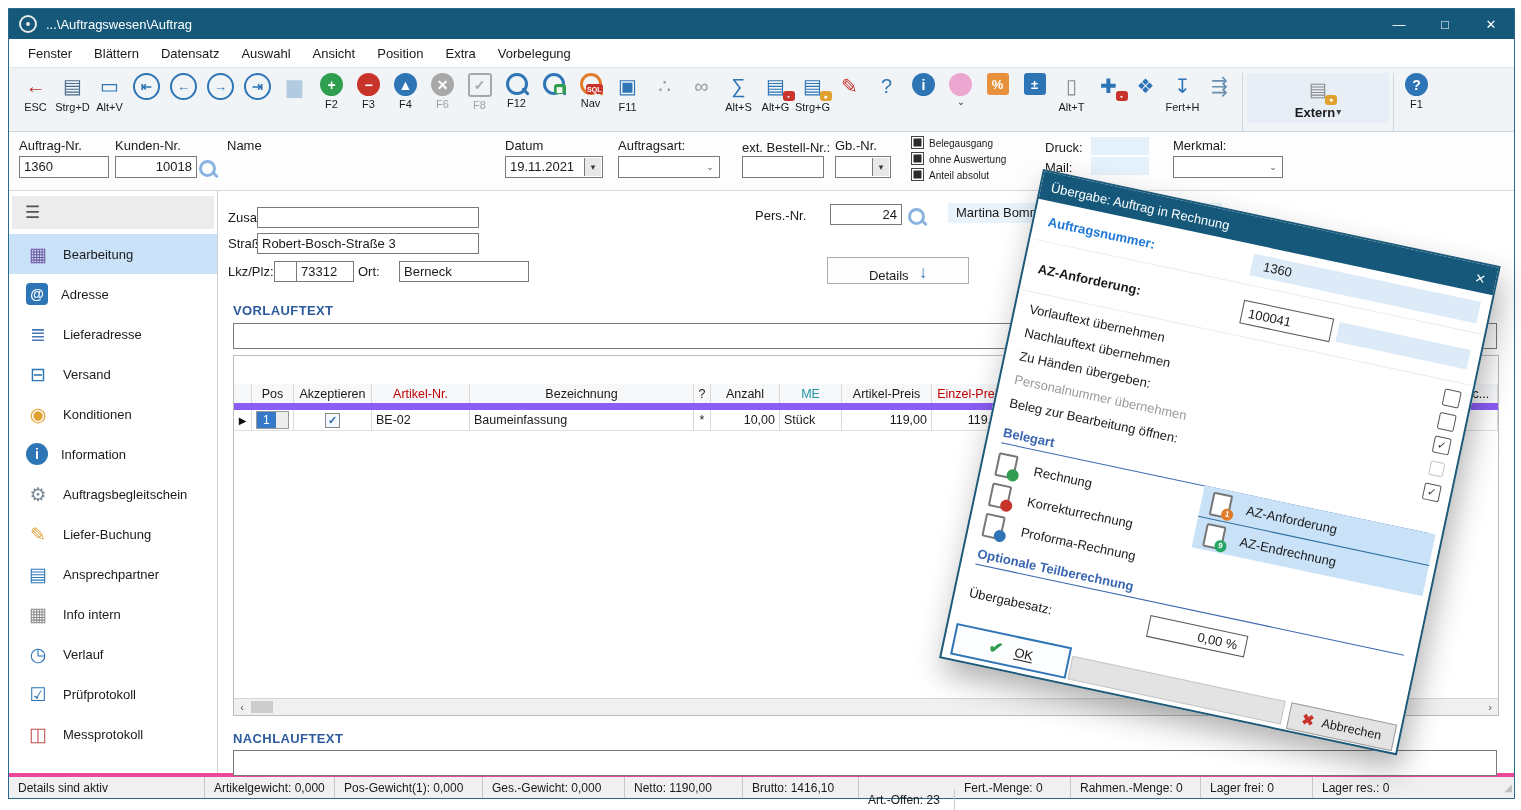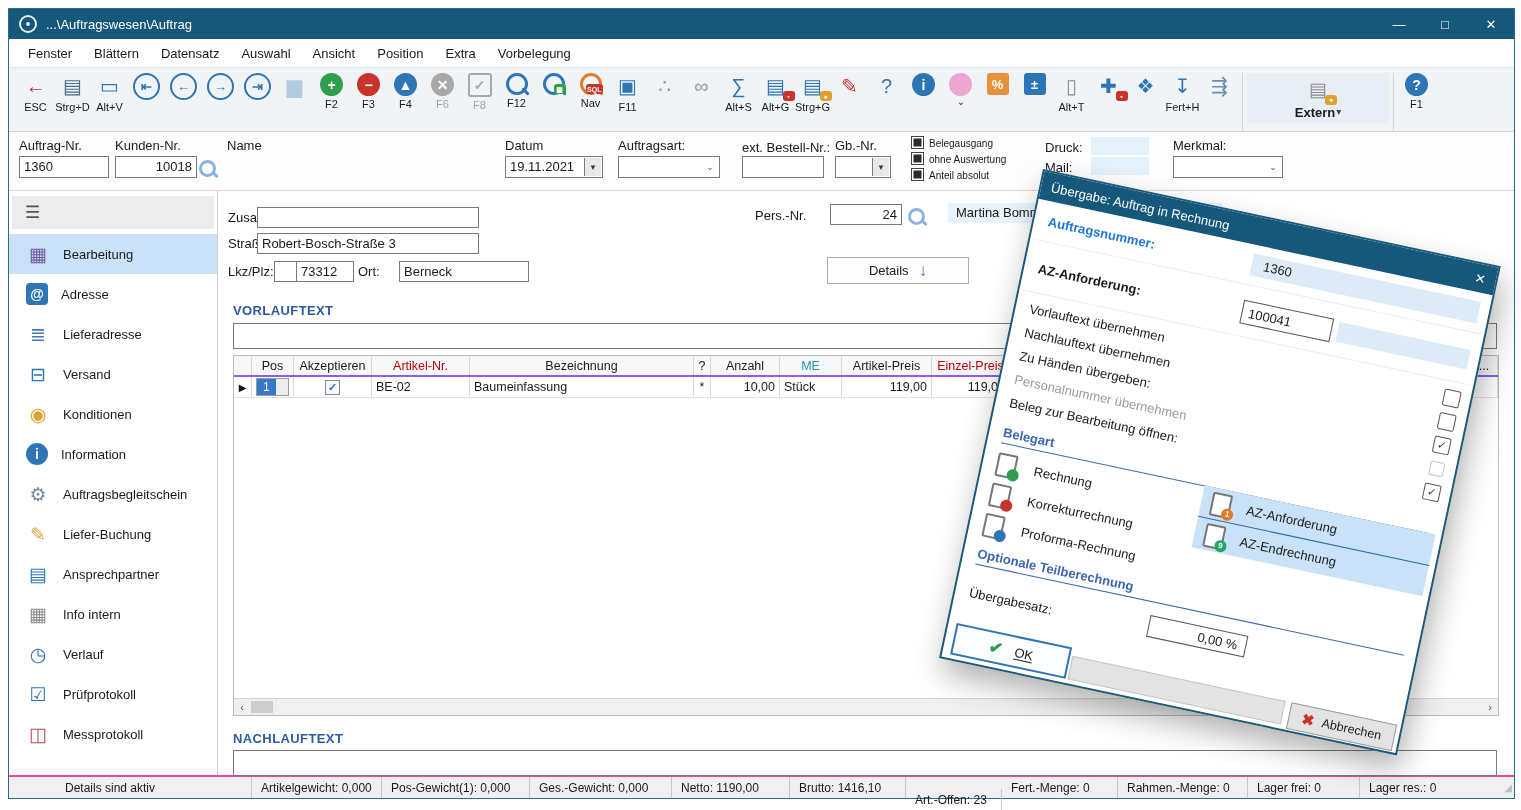--- a/index.html
+++ b/index.html
@@ -55,43 +55,43 @@
   .burger-row{height:33px;background:#ececec;margin:2px 3px 5px 3px;display:flex;align-items:center;padding-left:13px;}
   .burger{font-size:17px;color:#555;}
   .sb-item{height:40px;display:flex;align-items:center;padding-left:17px;font-size:13px;}
   .sb-item.selected{background:#c9e2f8;}
   .sb-ico{width:24px;height:24px;margin-right:13px;display:flex;align-items:center;justify-content:center;font-size:19px;flex:0 0 auto;}
   .sb-ico.badge-bg{border-radius:4px;color:#fff;font-size:14px;font-weight:bold;width:22px;height:22px;}
   .content{flex:1;position:relative;background:#fff;}
   .abs{position:absolute;}
   .c-input{position:absolute;border:1px solid #7a7a7a;background:#fff;height:19px;line-height:19px;padding:0 4px;font-size:13px;}
   .c-blue{position:absolute;background:#e8f3fb;height:20px;line-height:20px;padding:0 8px;font-size:13px;}
-  .details-btn{position:absolute;border:1px solid #adadad;background:#fdfdfd;display:flex;align-items:center;justify-content:center;gap:10px;font-size:13px;}
+  .details-btn{position:absolute;border:1px solid #adadad;background:#fdfdfd;display:flex;align-items:flex-end;justify-content:center;gap:10px;font-size:13px;}
   .details-arrow{color:#2e75b6;font-weight:bold;font-size:17px;}
   .sect-title{position:absolute;color:#2d5b9e;font-weight:bold;font-size:13px;letter-spacing:.4px;}
   
   .grid-panel{position:absolute;border:1px solid #bcbcbc;background:#fff;}
-  .t-head{display:flex;border-bottom:2px solid #8b5cf6;background:#f7f8fa;height:19px;}
+  .t-head{display:flex;border-bottom:7px solid #8b5cf6;background:#f7f8fa;height:19px;margin-top:28px;}
   .t-row{display:flex;height:20px;border-bottom:1px solid #e0e0e0;}
   .t-cell{border-right:1px solid #d9d9d9;font-size:12.5px;display:flex;align-items:center;padding:0 4px;
           white-space:nowrap;overflow:hidden;flex:0 0 auto;box-sizing:border-box;}
   .t-head .t-cell{justify-content:center;}
   .al-r{justify-content:flex-end;}
   .al-c{justify-content:center;}
   .row-marker{color:#111;font-size:10px;}
   .editbox{border:1px solid #9a9a9a;background:#ededed;display:flex;width:100%;height:16px;align-items:center;}
   .editbox b{background:#3579c8;color:#fff;font-weight:normal;padding:0 6px;font-size:12px;height:100%;display:flex;align-items:center;}
   .t-check{width:13px;height:13px;border:1px solid #8a8a8a;background:#f4f9ff;color:#2d6da8;font-size:11px;font-weight:bold;
            display:flex;align-items:center;justify-content:center;}
   .hscroll{position:absolute;left:0;right:0;bottom:0;height:16px;background:#f0f0f0;border-top:1px solid #d6d6d6;display:flex;align-items:center;}
   .hs-btn{width:16px;height:16px;display:flex;align-items:center;justify-content:center;font-size:11px;color:#555;}
   .hs-thumb{width:22px;height:12px;background:#cdcdcd;margin-left:1px;}
   .hs-right{margin-left:auto;}
   
-  .statusbar{height:21px;background:#f0f0f0;border-top:2px solid #ec4899;display:flex;align-items:center;flex:0 0 auto;font-size:12px;padding-left:47px;}
+  .statusbar{height:21px;background:#f0f0f0;border-top:4px solid #ec4899;display:flex;align-items:center;flex:0 0 auto;font-size:12px;}
   .sb-seg{border-right:1px solid #c8c8c8;height:100%;display:flex;align-items:center;padding-left:9px;white-space:nowrap;box-sizing:border-box;}
   .sb-seg:nth-child(1){width:196px;}
   .sb-seg:nth-child(2){width:130px;}
   .sb-seg:nth-child(3){width:148px;}
   .sb-seg:nth-child(4){width:142px;}
   .sb-seg:nth-child(5){width:118px;}
   .sb-seg:nth-child(6){width:116px;}
   .sb-seg:nth-child(7){width:96px;margin-top:24px;}
   .sb-seg:nth-child(8){width:116px;}
   .sb-seg:nth-child(9){width:130px;}

